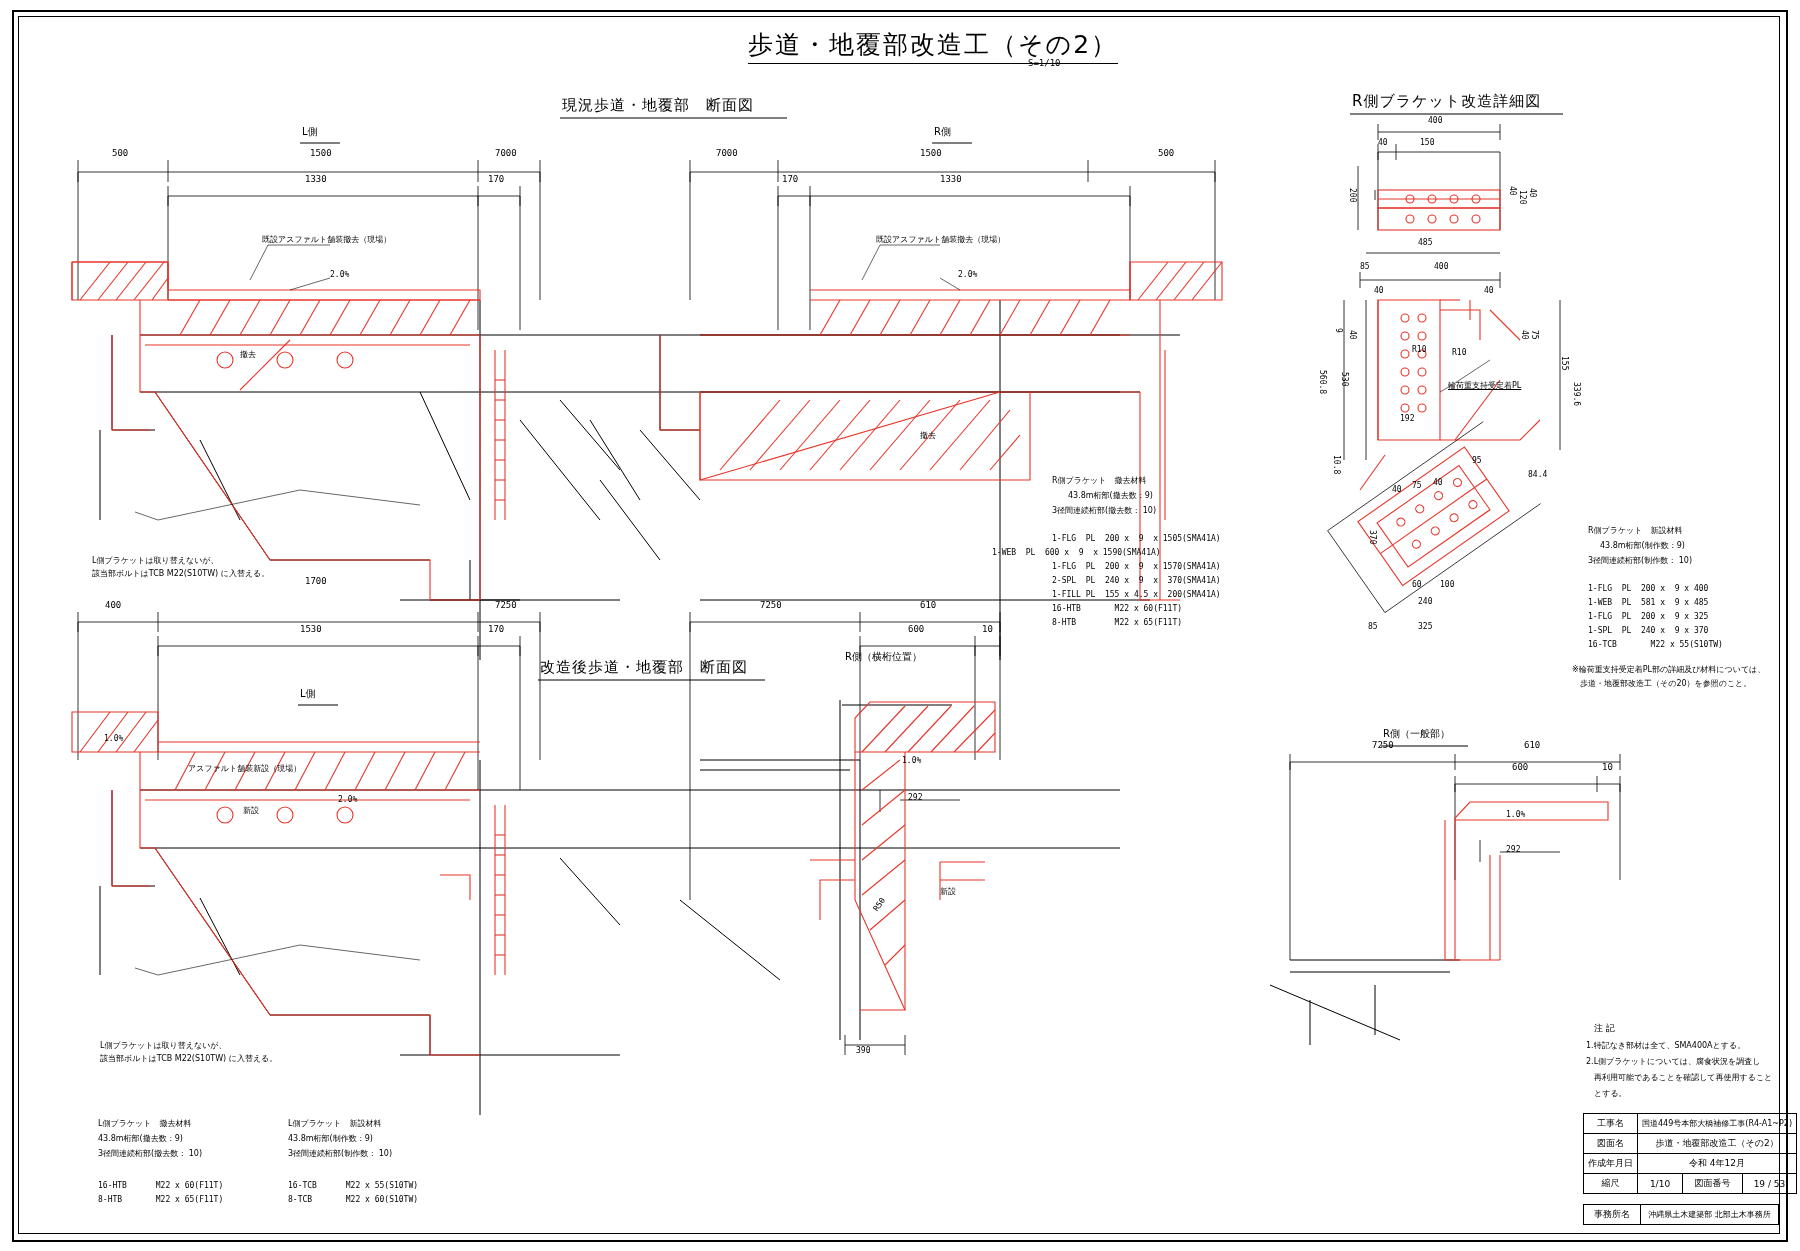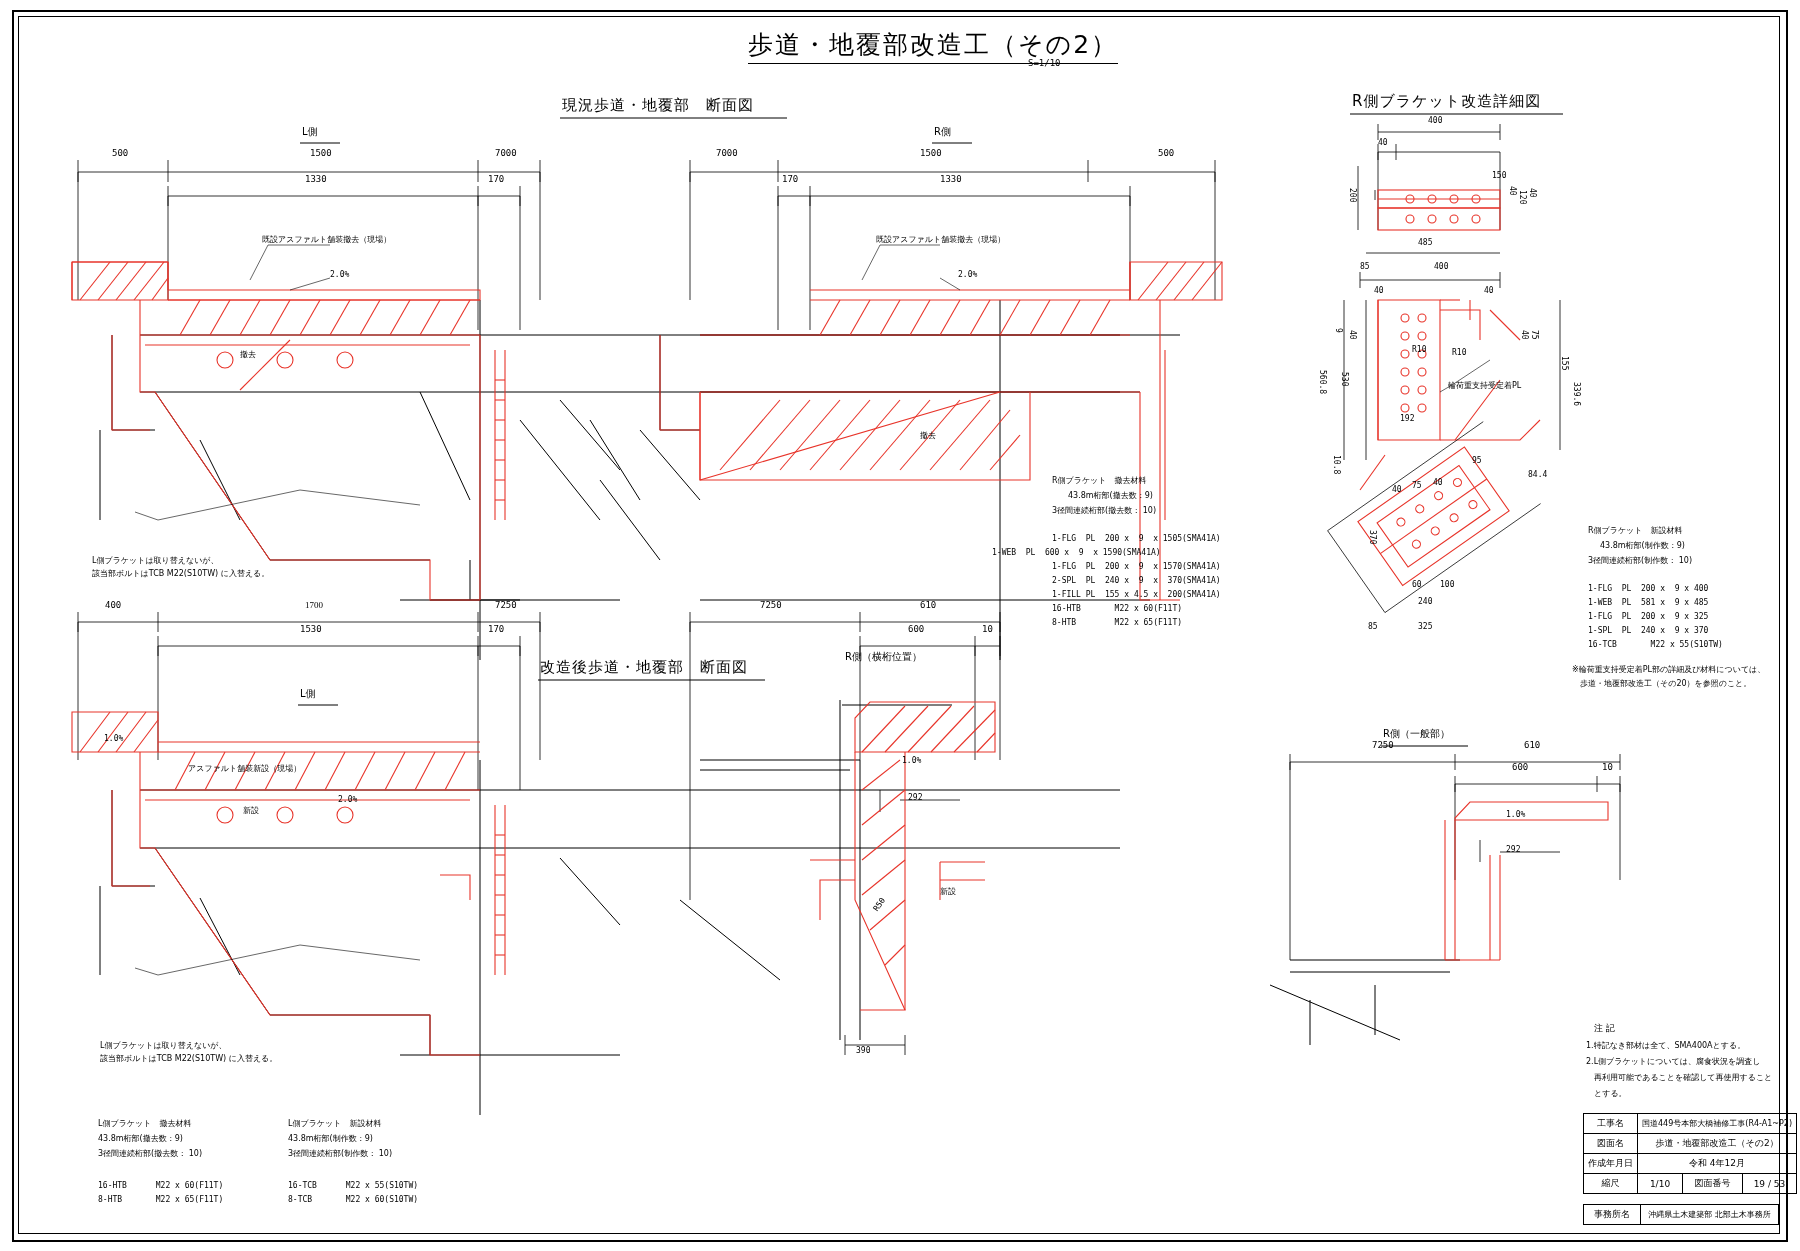--- a/index.html
+++ b/index.html
@@ -485,21 +485,21 @@
   <div class="t mono xs" style="left:1052px;top:534px;">1-FLG  PL  200 x  9  x 1505(SMA41A)</div>
   <div class="t mono xs" style="left:992px;top:548px;">1-WEB  PL  600 x  9  x 1590(SMA41A)</div>
   <div class="t mono xs" style="left:1052px;top:562px;">1-FLG  PL  200 x  9  x 1570(SMA41A)</div>
   <div class="t mono xs" style="left:1052px;top:576px;">2-SPL  PL  240 x  9  x  370(SMA41A)</div>
   <div class="t mono xs" style="left:1052px;top:590px;">1-FILL PL  155 x 4.5 x  200(SMA41A)</div>
   <div class="t mono xs" style="left:1052px;top:604px;">16-HTB       M22 x 60(F11T)</div>
   <div class="t mono xs" style="left:1052px;top:618px;">8-HTB        M22 x 65(F11T)</div>
 
   <div class="t jp lbl" style="left:300px;top:687px;">L側</div>
   <div class="t mono sm" style="left:105px;top:600px;">400</div>
-  <div class="t mono sm" style="left:305px;top:600px;font-family:Liberation Serif, serif;">1700</div>
+  <div class="t mono sm" style="left:305px;top:576px;">1700</div>
   <div class="t mono sm" style="left:495px;top:600px;">7250</div>
   <div class="t mono sm" style="left:300px;top:624px;">1530</div>
   <div class="t mono sm" style="left:488px;top:624px;">170</div>
   <div class="t mono xs" style="left:104px;top:734px;">1.0%</div>
   <div class="t jp xs" style="left:188px;top:763px;">アスファルト舗装新設（現場）</div>
   <div class="t mono xs" style="left:338px;top:795px;">2.0%</div>
   <div class="t jp xs" style="left:243px;top:805px;">新設</div>
   <div class="t jp xs" style="left:100px;top:1040px;">L側ブラケットは取り替えないが、</div>
   <div class="t jp xs" style="left:100px;top:1053px;">該当部ボルトはTCB M22(S10TW) に入替える。</div>
 
@@ -521,21 +521,21 @@
   <div class="t mono sm" style="left:908px;top:624px;">600</div>
   <div class="t mono sm" style="left:982px;top:624px;">10</div>
   <div class="t mono xs" style="left:908px;top:793px;">292</div>
   <div class="t mono xs" style="left:856px;top:1046px;">390</div>
   <div class="t mono xs" style="left:902px;top:756px;">1.0%</div>
   <div class="t jp xs" style="left:940px;top:886px;">新設</div>
   <div class="t mono xs" style="left:872px;top:900px;transform:rotate(-55deg);">R50</div>
 
   <div class="t mono xs" style="left:1428px;top:116px;">400</div>
   <div class="t mono xs" style="left:1378px;top:138px;">40</div>
-  <div class="t mono xs" style="left:1492px;top:138px;margin-top:33px;">150</div>
+  <div class="t mono xs" style="left:1420px;top:138px;">150</div>
   <div class="t mono xs vert" style="left:1348px;top:188px;">200</div>
   <div class="t mono xs vert" style="left:1508px;top:186px;">40</div>
   <div class="t mono xs vert" style="left:1518px;top:190px;">120</div>
   <div class="t mono xs vert" style="left:1528px;top:188px;">40</div>
   <div class="t mono xs" style="left:1418px;top:238px;">485</div>
   <div class="t mono xs" style="left:1360px;top:262px;">85</div>
   <div class="t mono xs" style="left:1434px;top:262px;">400</div>
   <div class="t mono xs" style="left:1374px;top:286px;">40</div>
   <div class="t mono xs" style="left:1484px;top:286px;">40</div>
   <div class="t mono xs vert" style="left:1334px;top:328px;">9</div>
@@ -554,21 +554,21 @@
   <div class="t mono xs" style="left:1412px;top:481px;">75</div>
   <div class="t mono xs" style="left:1433px;top:478px;">40</div>
   <div class="t mono xs" style="left:1528px;top:470px;">84.4</div>
   <div class="t mono xs vert" style="left:1368px;top:530px;">370</div>
   <div class="t mono xs" style="left:1412px;top:580px;">60</div>
   <div class="t mono xs" style="left:1440px;top:580px;">100</div>
   <div class="t mono xs" style="left:1418px;top:597px;">240</div>
   <div class="t mono xs" style="left:1418px;top:622px;">325</div>
   <div class="t mono xs" style="left:1368px;top:622px;">85</div>
   <div class="t mono xs vert" style="left:1332px;top:455px;">10.8</div>
-  <div class="t jp xs" style="left:1448px;top:380px;">輪荷重支持受定着PL</div>
+  <div class="t jp xs" style="left:1448px;top:380px;text-decoration:underline;">輪荷重支持受定着PL</div>
 
   <div class="t jp xs" style="left:1588px;top:525px;">R側ブラケット　新設材料</div>
   <div class="t jp xs" style="left:1600px;top:540px;">43.8m桁部(制作数：9)</div>
   <div class="t jp xs" style="left:1588px;top:555px;">3径間連続桁部(制作数： 10)</div>
   <div class="t mono xs" style="left:1588px;top:584px;">1-FLG  PL  200 x  9 x 400</div>
   <div class="t mono xs" style="left:1588px;top:598px;">1-WEB  PL  581 x  9 x 485</div>
   <div class="t mono xs" style="left:1588px;top:612px;">1-FLG  PL  200 x  9 x 325</div>
   <div class="t mono xs" style="left:1588px;top:626px;">1-SPL  PL  240 x  9 x 370</div>
   <div class="t mono xs" style="left:1588px;top:640px;">16-TCB       M22 x 55(S10TW)</div>
 

